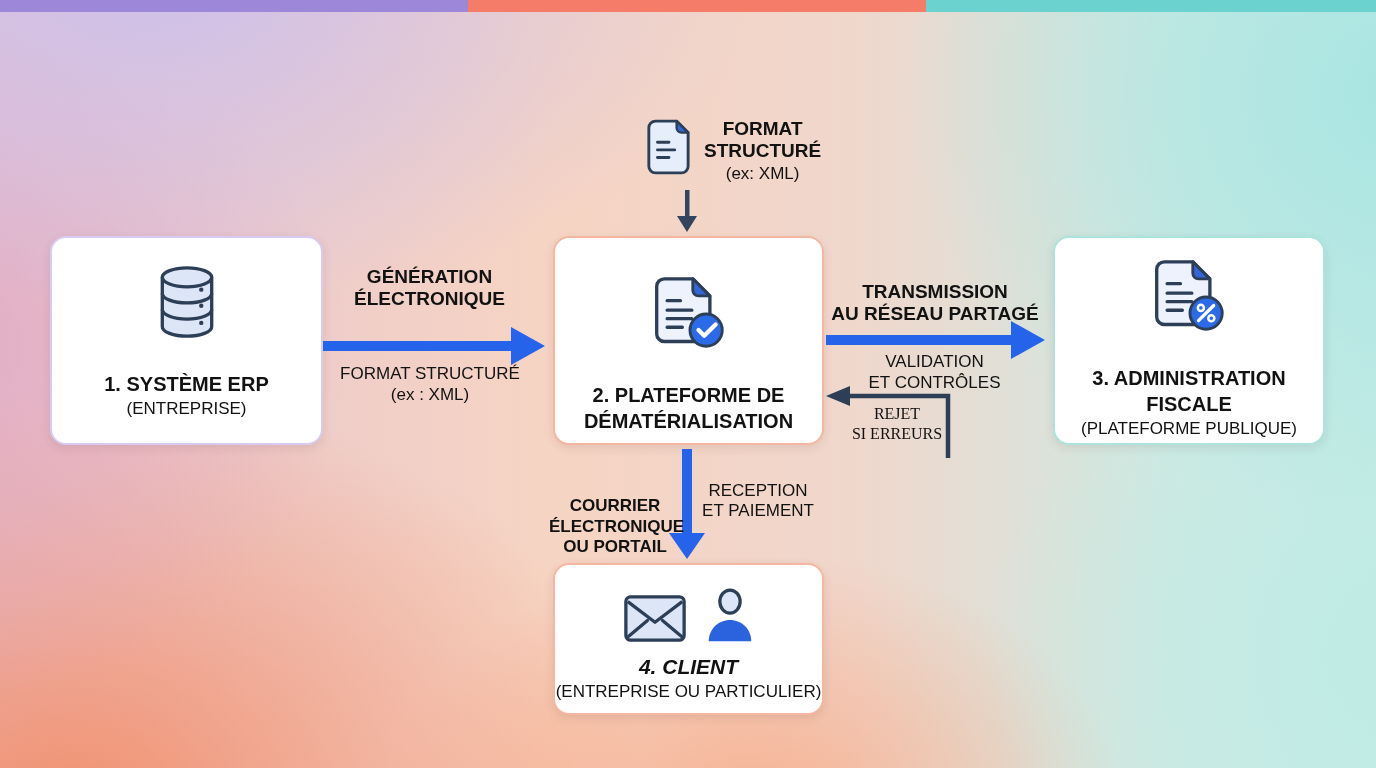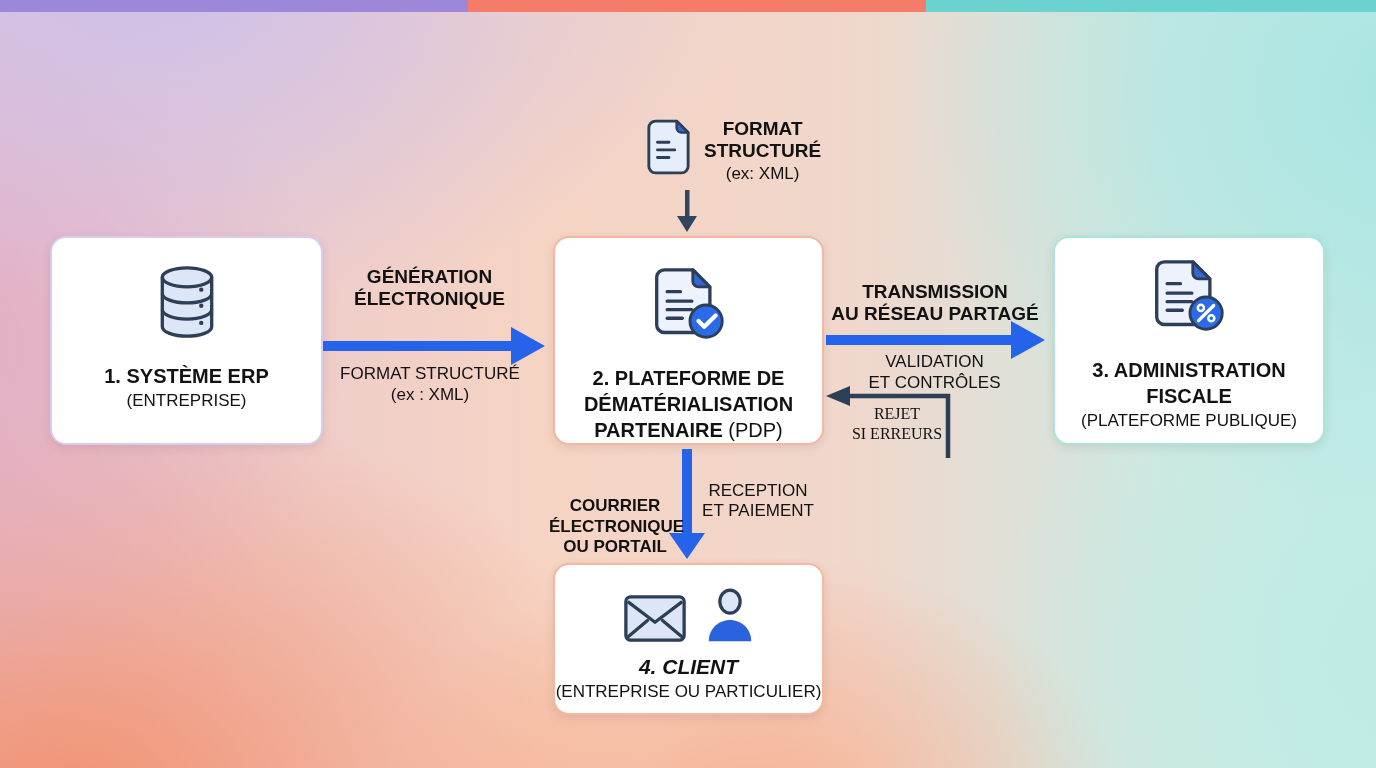--- a/index.html
+++ b/index.html
@@ -21,25 +21,25 @@
   .seg2 { width:33.3%; background:#f57c68; }
   .seg3 { width:32.7%; background:#6bd2d0; }
 
   .card {
     position:absolute; background:#ffffff; border-radius:16px;
     box-shadow:0 3px 10px rgba(90,60,50,.12);
     display:flex; flex-direction:column; align-items:center; text-align:center;
     box-sizing:border-box;
   }
   .card-erp    { left:50px;   top:236px; width:273px; height:209px; border:2px solid #d8cbf2; padding-top:26px; }
-  .card-pdp    { left:553px;  top:236px; width:271px; height:209px; border:2px solid #f5b7a1; padding-top:28px; }
+  .card-pdp    { left:553px;  top:236px; width:271px; height:209px; border:2px solid #f5b7a1; padding-top:28px;justify-content:center; }
   .card-fiscal { left:1053px; top:236px; width:272px; height:209px; border:2px solid #ace4dd; padding-top:20px; }
   .card-client { left:553px;  top:563px; width:271px; height:152px; border:2px solid #f5b7a1; padding-top:22px; }
 
-  .node-title { font-weight:700; font-size:20px; line-height:26px; margin-top:23px; }
+  .node-title { font-weight:700; font-size:20px; line-height:26px; margin-top:31px; }
   .node-title .reg { font-weight:400; }
   .node-sub   { font-weight:400; font-size:17px; line-height:22px; margin-top:1px;text-align:center; }
   .card-client .node-title { font-size:21px; margin-top:12px;font-style:italic; }
 
   .abs { position:absolute; }
   .lbl { position:absolute; text-align:center; }
   .lbl span { display:block; }
   .lbl-bold { font-weight:700; font-size:19px; line-height:22px; }
   .lbl-reg  { font-weight:400; font-size:17px; line-height:21px; }
   .lbl-small{ font-weight:400; font-size:16px; line-height:20px; }
@@ -106,21 +106,20 @@
         <path d="M14 4 H44 L62 22 V62 a8 8 0 0 1 -8 8 H14 a8 8 0 0 1 -8 -8 V12 a8 8 0 0 1 8 -8 Z" fill="#edf2fc" stroke="#2d3e57" stroke-width="3.5" stroke-linejoin="round"></path>
         <path d="M44 4 V16 a6 6 0 0 0 6 6 H62 Z" fill="#3566d6" stroke="#2d3e57" stroke-width="3" stroke-linejoin="round"></path>
         <path d="M17 27 h14 M17 37 h26 M17 46 h26 M17 55 h16" stroke="#2d3e57" stroke-width="3.5" stroke-linecap="round"></path>
         <circle cx="58" cy="58" r="17" fill="#2b6be8" stroke="#2d3e57" stroke-width="3"></circle>
         <path d="M50 58 l6 6 l12 -12" stroke="#ffffff" stroke-width="4.5" fill="none" stroke-linecap="round" stroke-linejoin="round"></path>
       </svg>
     </span>
     <div class="node-title">
       <span style="display:block">2. PLATEFORME DE</span>
       <span style="display:block">DÉMATÉRIALISATION</span>
-      <span style="display:block"><span>PARTENAIRE</span><span class="reg"> (PDP)</span></span>
     </div>
   </div>
 
   <div class="card card-fiscal">
     <span>
       <svg width="76" height="76" viewBox="0 0 80 80">
         <path d="M14 4 H44 L62 22 V62 a8 8 0 0 1 -8 8 H14 a8 8 0 0 1 -8 -8 V12 a8 8 0 0 1 8 -8 Z" fill="#edf2fc" stroke="#2d3e57" stroke-width="3.5" stroke-linejoin="round"></path>
         <path d="M44 4 V16 a6 6 0 0 0 6 6 H62 Z" fill="#3566d6" stroke="#2d3e57" stroke-width="3" stroke-linejoin="round"></path>
         <path d="M17 27 h14 M17 37 h26 M17 46 h26 M17 55 h16" stroke="#2d3e57" stroke-width="3.5" stroke-linecap="round"></path>
         <circle cx="58" cy="58" r="17" fill="#2b6be8" stroke="#2d3e57" stroke-width="3"></circle>

